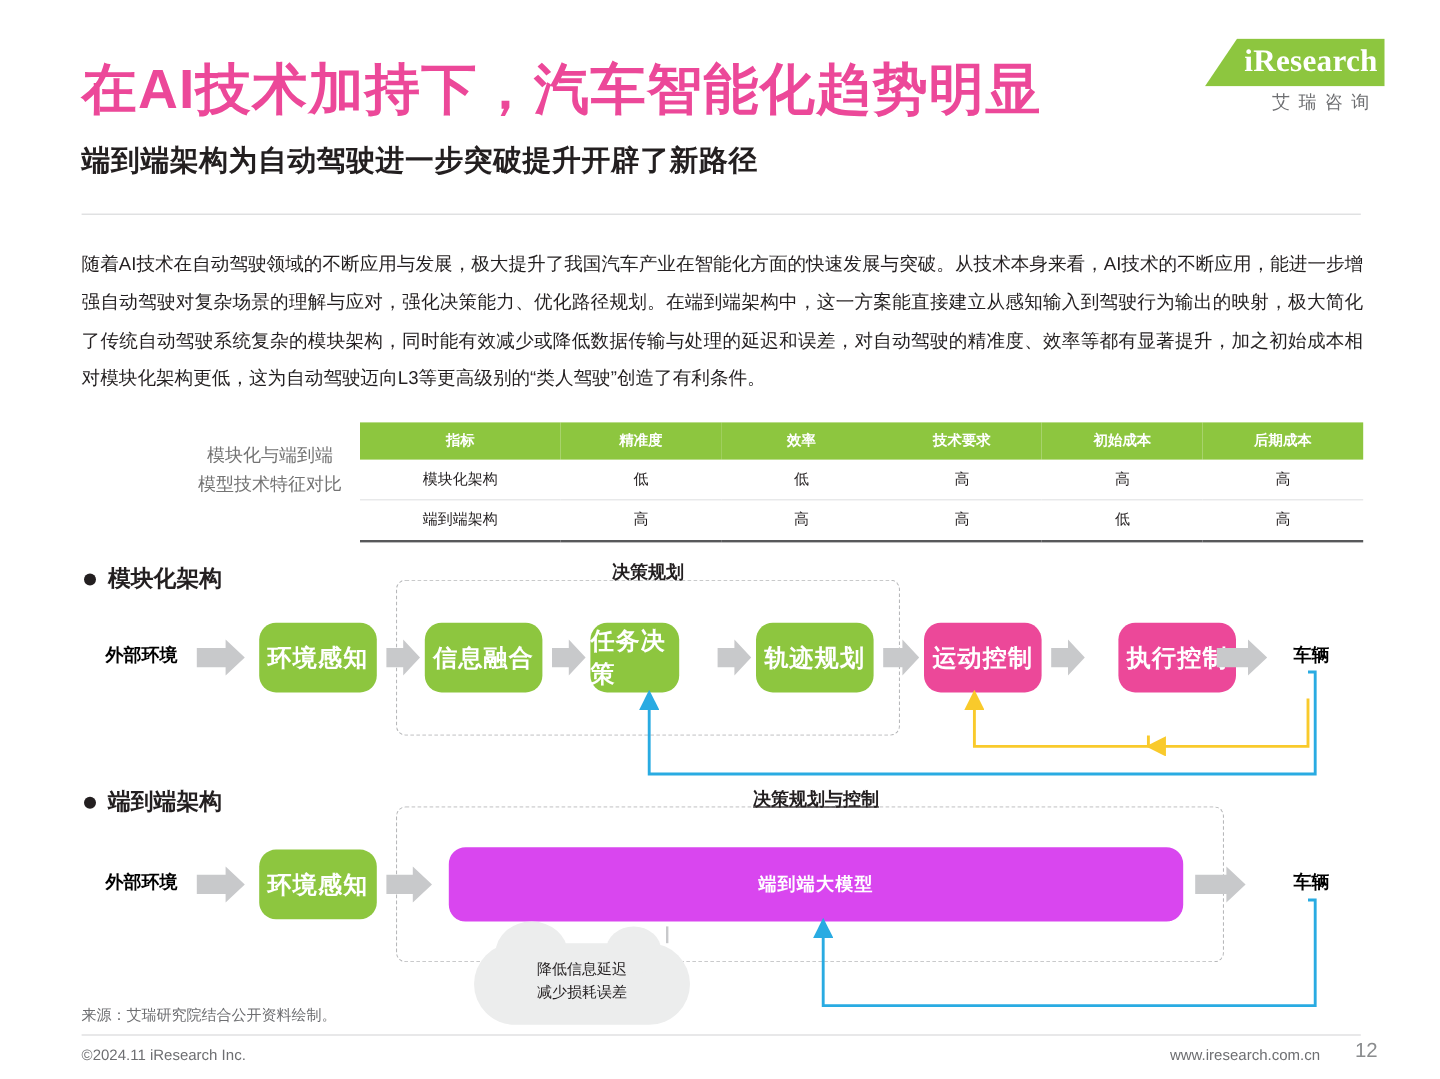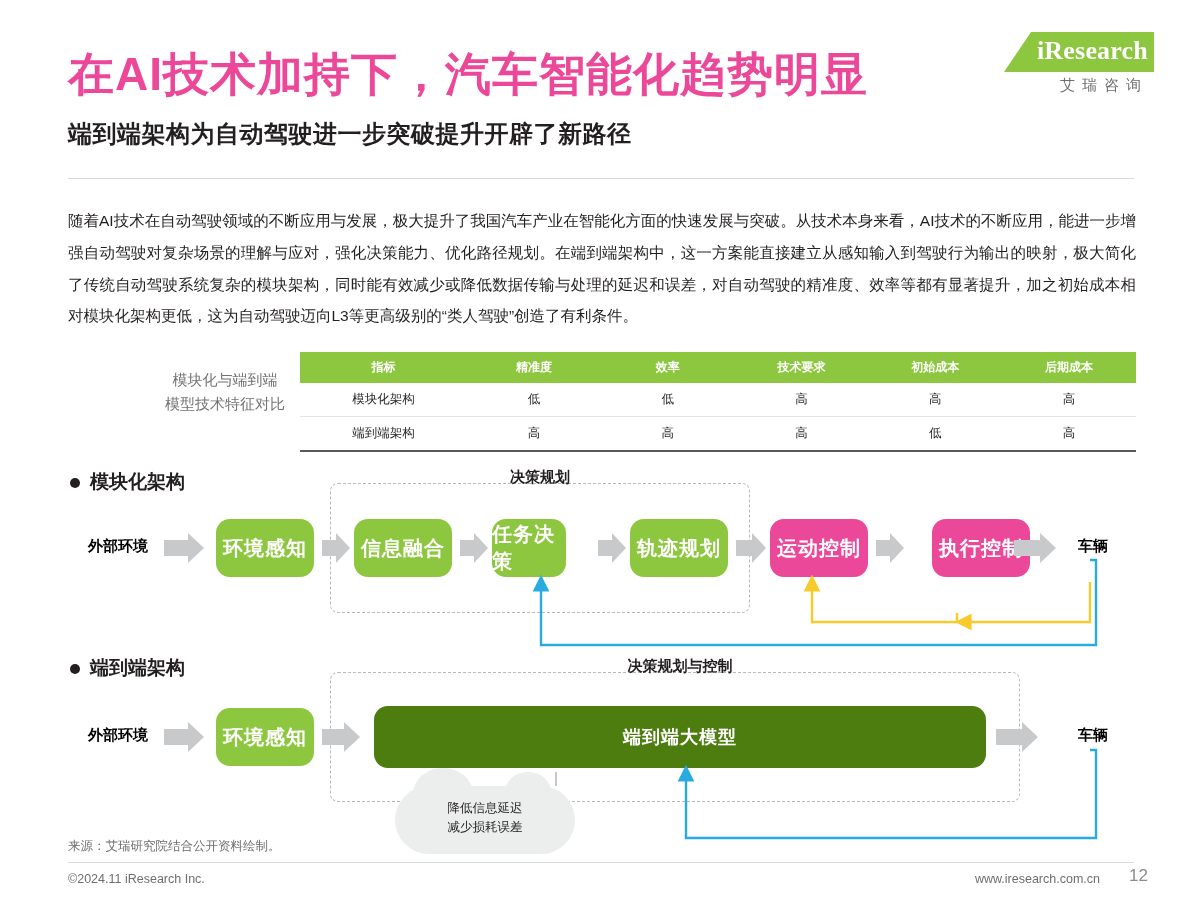--- a/index.html
+++ b/index.html
@@ -87,21 +87,21 @@
 
   .ext-label { position:absolute; font-size:15px; color:#000000; font-weight:bold; }
 
   .node {
     position:absolute; border-radius:14px; display:flex; align-items:center;
     justify-content:center; color:#ffffff; font-size:20px; font-weight:bold;
     letter-spacing:1px;
   }
   .node.green { background:#8dc63f; }
   .node.blue  { background:#ec4899; }
-  .node.bigGreen { background:#4d7c0f; border-radius:14px; font-size:18px; }
+  .node.bigGreen { background:#d946ef; border-radius:14px; font-size:15px; }
 
   .dashbox {
     position:absolute; border:1px dashed #b7b8ba; border-radius:8px;
   }
   .box-caption {
     position:absolute; font-size:15px; font-weight:bold; color:#231f20; text-align:center;
   }
 
   .cloud {
     position:absolute; left:395px; top:786px; width:180px; height:68px;
@@ -197,21 +197,21 @@
   <div class="node green" style="left:630px; top:519px; width:98px; height:58px;">轨迹规划</div>
   <div class="node blue" style="left:770px; top:519px; width:98px; height:58px;">运动控制</div>
   <div class="node blue" style="left:908px; top:519px; width:98px; height:58px;margin-left:24px;">执行控制</div>
 
   <div class="ext-label" style="left:1078px; top:537px;">车辆</div>
 
   <div class="sec-bullet" style="left:70px; top:664px;"></div>
   <div class="sec-title" style="left:90px; top:655px;">端到端架构</div>
 
   <div class="dashbox" style="left:330px; top:672px; width:690px; height:130px;"></div>
-  <div class="box-caption" style="left:590px; top:657px; width:180px;">决策规划与控制</div>
+  <div class="box-caption" style="left:590px; top:657px; width:180px;text-decoration:underline;">决策规划与控制</div>
 
   <div class="ext-label" style="left:88px; top:726px;">外部环境</div>
 
   <div class="node green" style="left:216px; top:708px; width:98px; height:58px;">环境感知</div>
   <div class="node bigGreen" style="left:374px; top:706px; width:612px; height:62px;">端到端大模型</div>
 
   <div class="ext-label" style="left:1078px; top:726px;">车辆</div>
 
   <div class="cloud"></div>
   <div class="cloud-text">

